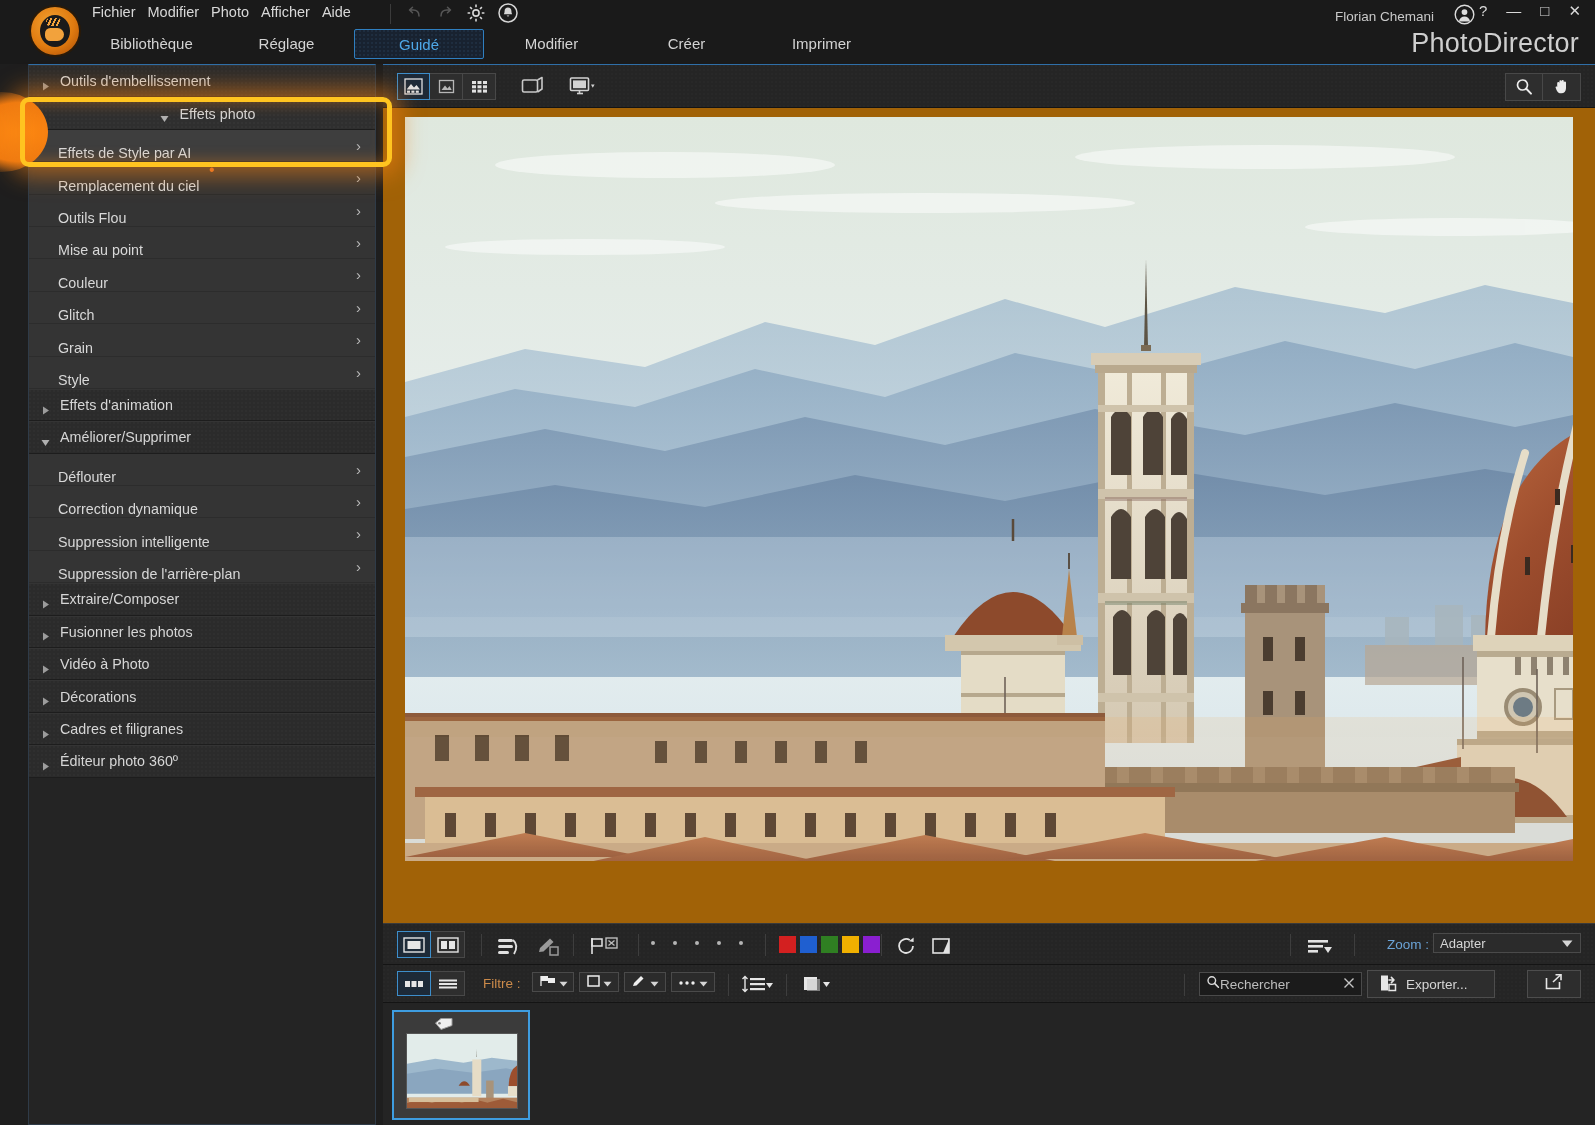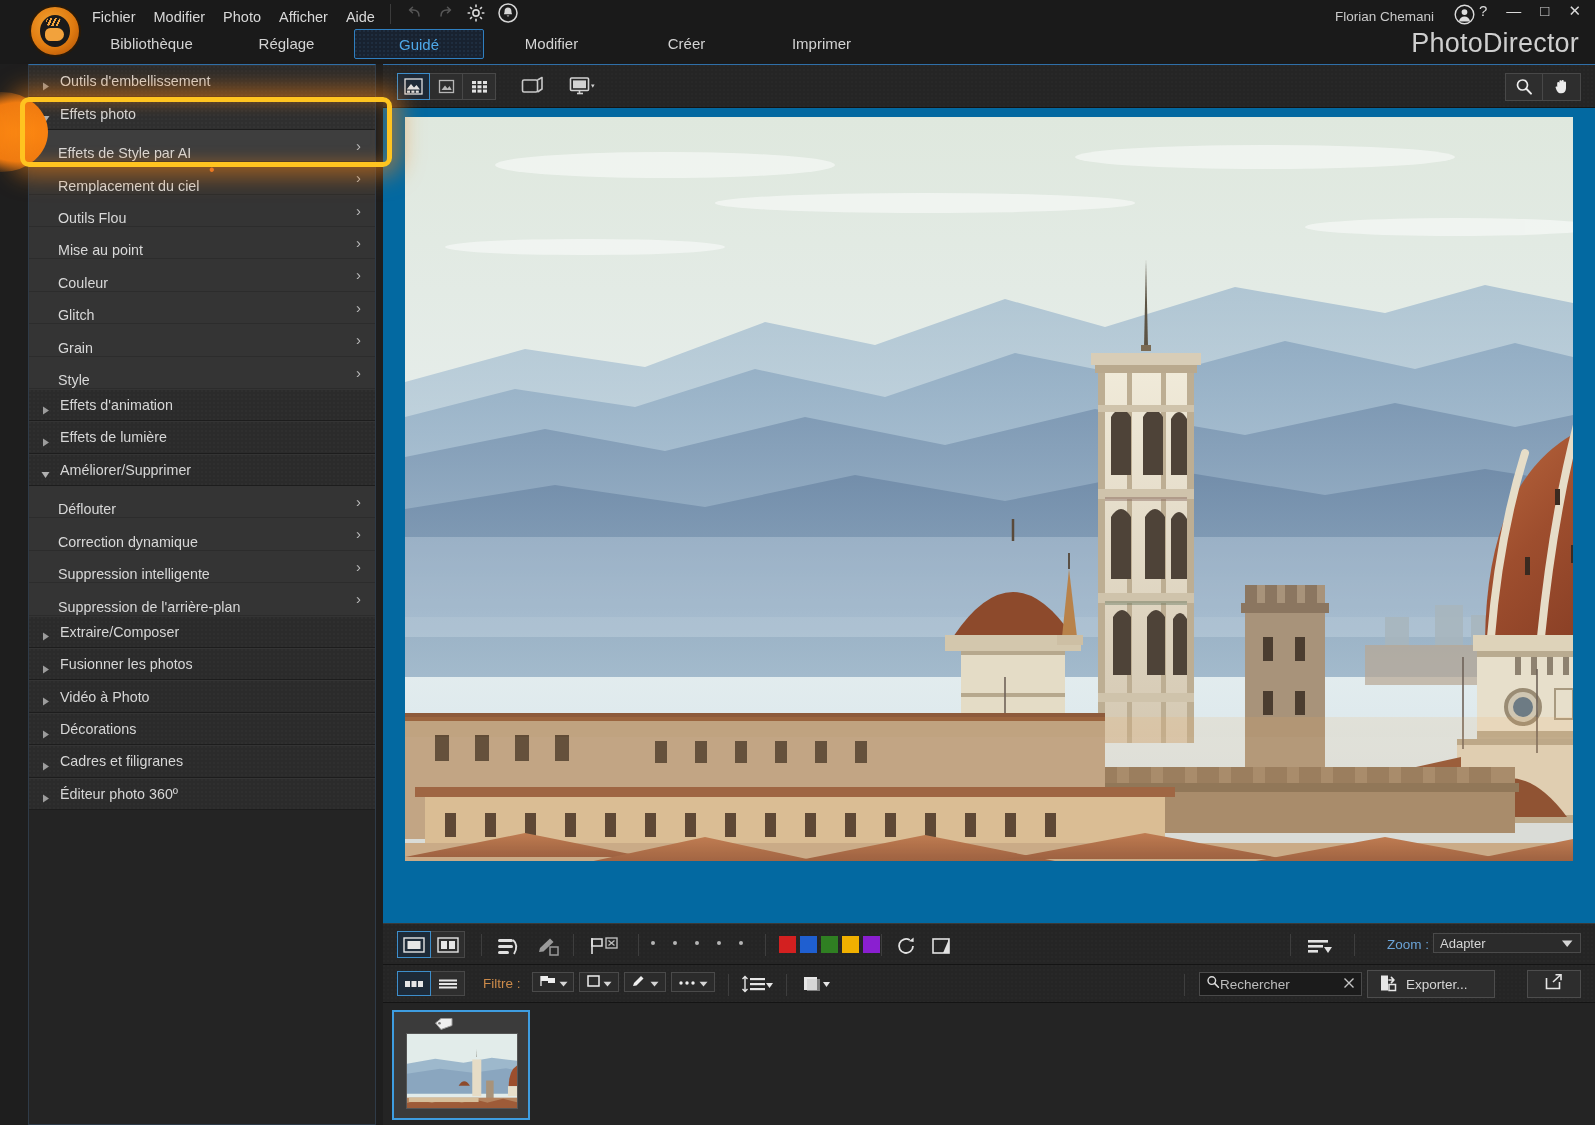--- a/index.html
+++ b/index.html
@@ -35,21 +35,21 @@
     content: ""; position: absolute; left: 5px; top: 13px;
     width: 19px; height: 13px; border-radius: 8px 10px 10px 8px;
     background: #f2a23c;
   }
   .logo .swirl::before {
     content: ""; position: absolute; left: 6px; top: 3px;
     width: 15px; height: 8px; border-radius: 4px;
     background: repeating-linear-gradient(115deg,#f2a23c 0 2px,#1a1a1a 2px 4px);
   }
 
-  .menubar { position: absolute; left: 92px; top: 4px; height: 26px; display: flex; align-items: center; gap: 18px; }
+  .menubar { position: absolute; left: 92px; top: 4px; height: 26px; display: flex; gap: 12px; }
   .menubar .mi { color: #d8d8d8; font-size: 14.5px; cursor: default; }
   .menusep { position: absolute; left: 390px; top: 4px; width: 1px; height: 20px; background: #3b3b3b; }
 
   .tb-icons { position: absolute; left: 405px; top: 2px; display: flex; align-items: center; gap: 10px; }
   .tb-icons svg { display: block; }
 
   .account { position: absolute; right: 120px; top: 4px; display: flex; align-items: center; gap: 20px; }
   .account .name { color: #c9c9c9; font-size: 13.5px; }
 
   .wbtns { position: absolute; right: 14px; top: 3px; display: flex; align-items: center; gap: 19px; }
@@ -103,40 +103,41 @@
     cursor: default;
   }
   .item .lbl { color: #d8d8d8; font-size: 14.3px; margin-left: 29px; }
   .item .chev { position: absolute; right: 14px; top: 8px; color: #b9b9b9; font-size: 15px; line-height: 16px; }
   .item .dot { position: absolute; color: #e8742a; font-size: 16px; line-height: 6px; }
 
   .hl-band {
     background:
       radial-gradient(circle at 1px 1px, rgba(255,255,255,0.05) 0.6px, transparent 0.8px) 0 0/4px 4px,
       #2f2f2f;
+    justify-content: center;
   }
 
   
   .ring {
     position: absolute; left: 20px; top: 97px; width: 372px; height: 70px;
     border: 5px solid #ffc420; border-radius: 9px;
     box-shadow: 0 0 22px 9px rgba(240,128,20,0.55), inset 0 0 14px 2px rgba(240,128,20,0.35);
     pointer-events: none; z-index: 40;
   }
   .ringglow {
     position: absolute; left: -44px; top: 92px; width: 92px; height: 80px;
     background: radial-gradient(ellipse at 70% 50%, #ff8a12 0%, #f07a10 52%, rgba(240,122,16,0.0) 78%);
     border-radius: 50%;
     z-index: 39; pointer-events: none;
   }
 
   
   .viewer {
     position: absolute; left: 383px; top: 64px; width: 1212px; height: 1061px;
-    background: #0369a1;
+    background: #a16207;
     border-top: 1px solid #2f6fa8;
   }
   .vtoolbar {
     position: absolute; left: 0; top: 0; width: 1212px; height: 43px;
     background:
       radial-gradient(circle at 1px 1px, rgba(255,255,255,0.035) 0.6px, transparent 0.8px) 0 0/4px 4px,
       #252525;
     border-bottom: 1px solid #141414;
   }
   .btngrp { position: absolute; display: flex; }
@@ -338,26 +339,20 @@
         </div>
         <div class="item">
           <span class="lbl">Style</span>
           <span class="chev">›</span>
         </div>
         <div class="grp">
           <span class="tri"><svg width="9" height="9" viewBox="0 0 9 9">
               <path d="M2 0.5 L2 8.5 L8 4.5 Z" fill="#9c9c9c"></path>
             </svg></span>
           <span class="lbl">Effets d'animation</span>
-        </div>
-        <div class="grp">
-          <span class="tri"><svg width="9" height="9" viewBox="0 0 9 9">
-              <path d="M2 0.5 L2 8.5 L8 4.5 Z" fill="#9c9c9c"></path>
-            </svg></span>
-          <span class="lbl">Effets de lumière</span>
         </div>
         <div class="grp">
           <span class="tri"><svg width="9" height="9" viewBox="0 0 9 9">
               <path d="M0.5 2 L8.5 2 L4.5 8 Z" fill="#b0b0b0"></path>
             </svg></span>
           <span class="lbl">Améliorer/Supprimer</span>
         </div>
         <div class="item">
           <span class="lbl">Déflouter</span>
           <span class="chev">›</span>

